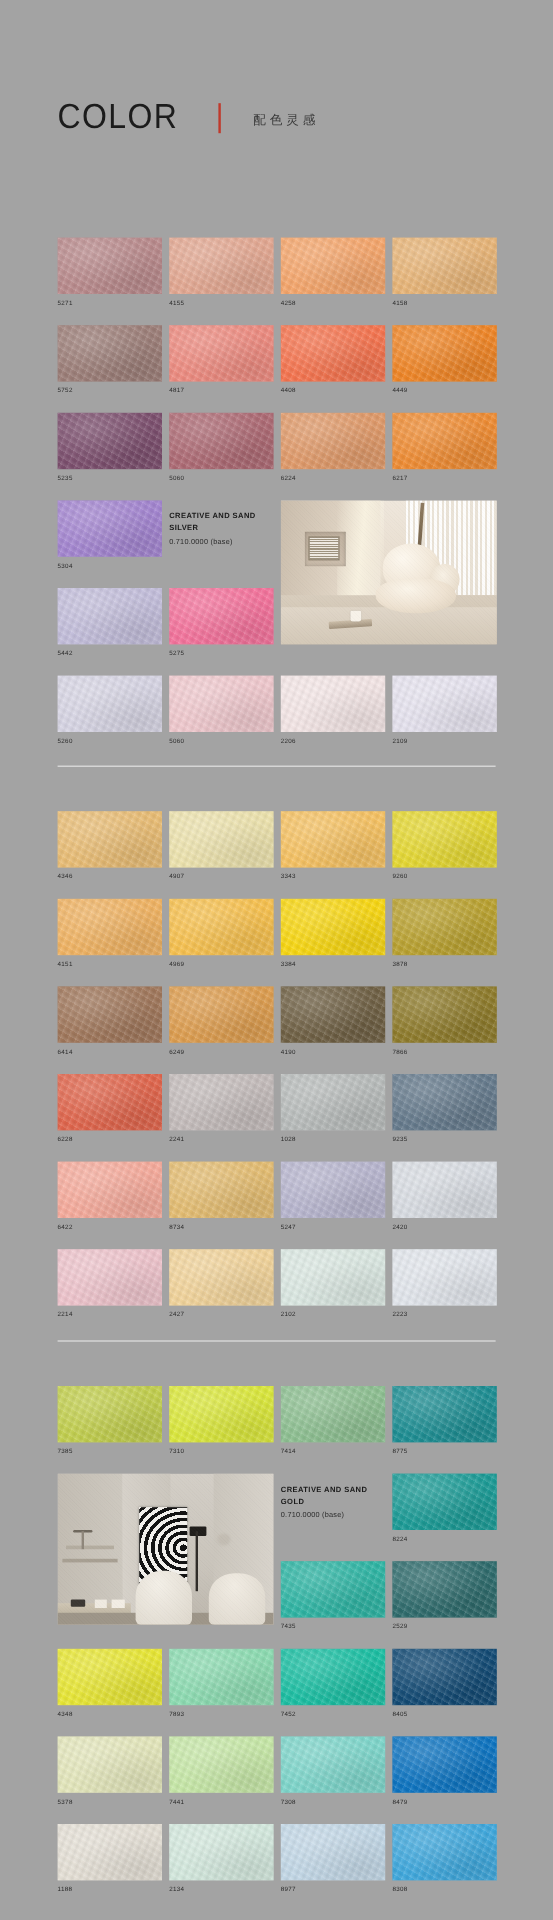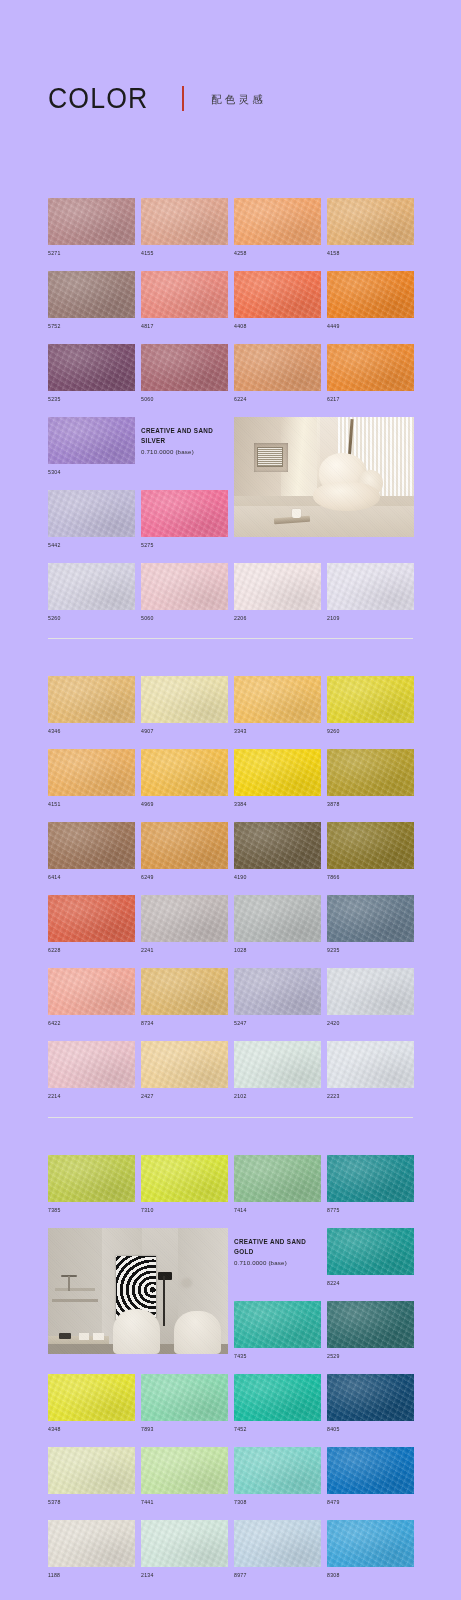--- a/index.html
+++ b/index.html
@@ -16,21 +16,21 @@
     height: 1600px;
     position: relative;
     overflow: hidden;
     -webkit-font-smoothing: antialiased;
   }
 
   .page {
     position: relative;
     width: 461px;
     height: 1600px;
-    background: #c4b5fd;
+    background: #a3a3a3;
   }
 
   
   .header {
     position: absolute;
     left: 48px;
     top: 76px;
     display: flex;
     align-items: center;
     height: 44px;

